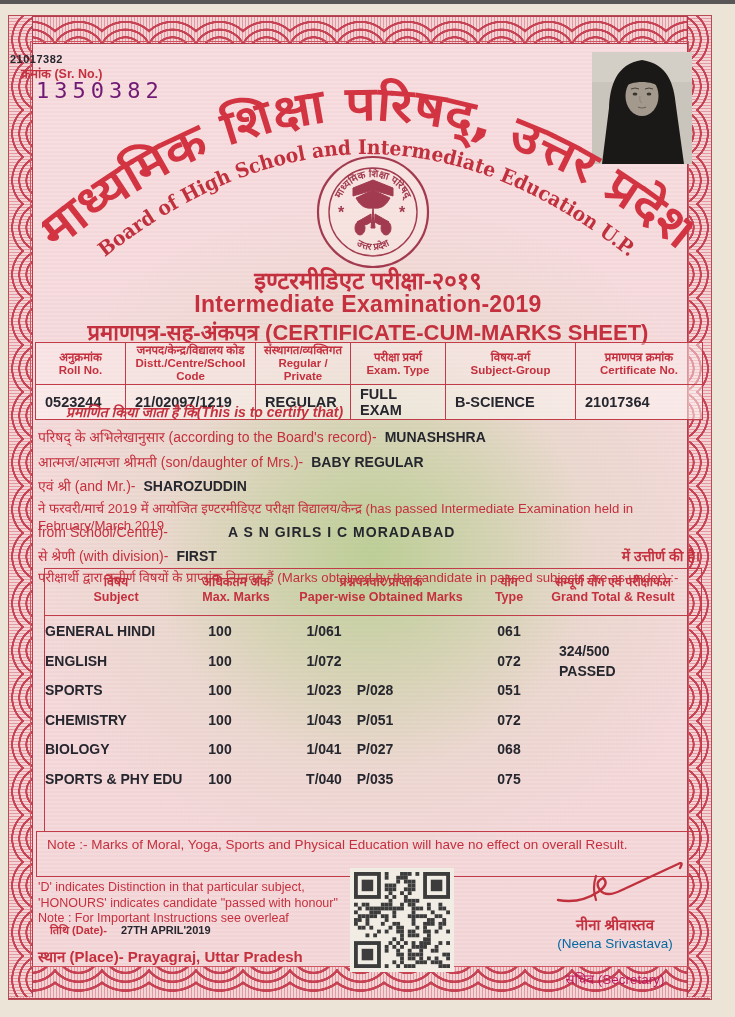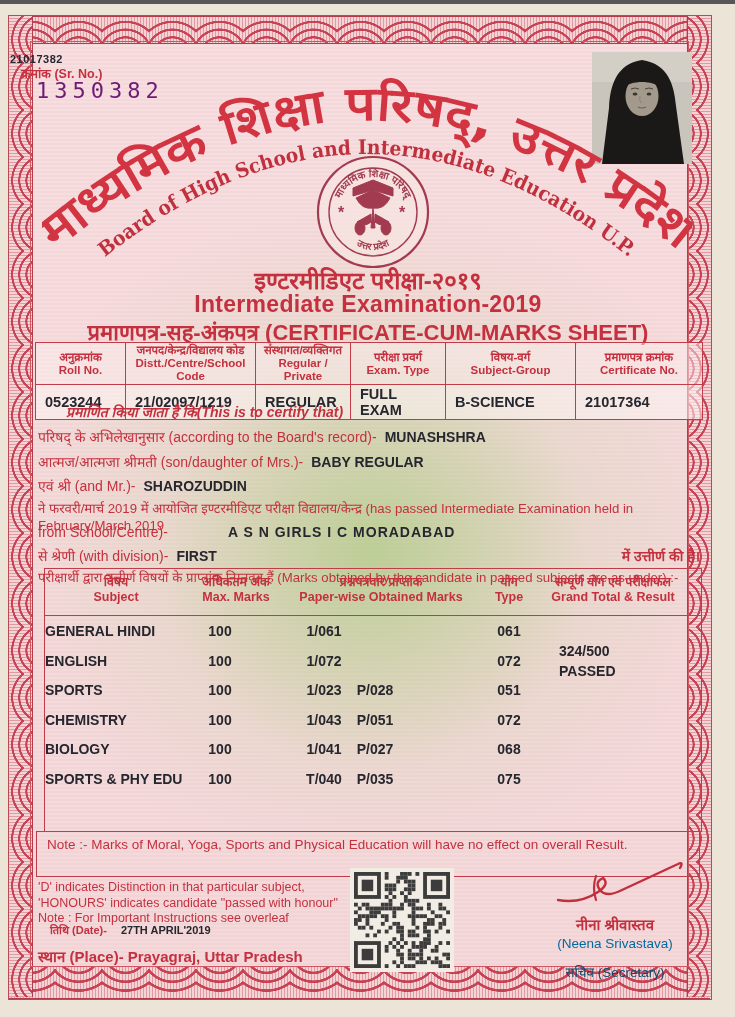--- a/index.html
+++ b/index.html
@@ -92,21 +92,21 @@
   #legend{left:38px;top:880px;font-size:12.5px;color:#c5303e;line-height:15.5px;}
   #date-line{left:38px;top:922px;font-size:11px;margin-left:12px;}
   #place-line{left:38px;top:946px;font-size:15px;}
   #date-line .hb,#place-line .hb{color:#c5303e;font-weight:bold;}
   #date-line .dv{color:#26262e;font-weight:bold;padding-left:14px;}
   #place-line .pv{color:#c5303e;font-weight:bold;padding-left:4px;}
   #qr{left:350px;top:868px;width:96px;height:96px;background:#f1ede5;padding:4px;}
   #sig-block{left:530px;top:856px;width:170px;text-align:center;}
   #sig-name-hi{font-size:15px;font-weight:bold;color:#c5303e;margin-top:2px;}
   #sig-name-en{font-size:13.5px;color:#0369a1;margin-top:2px;}
-  #sig-title{font-size:13.5px;color:#0c4a6e;margin-top:12px;}
+  #sig-title{font-size:13.5px;color:#be185d;margin-top:19px;}
 </style>
 </head>
 <body>
 
 <div class="abs" id="scanline"></div>
 
 <div class="abs" id="cert-bg"></div>
 <div class="abs gband h" style="left:8px;top:16px;width:702px;height:26px;"></div>
 <div class="abs gband hb" style="left:8px;top:966px;width:702px;height:31px;"></div>
 <div class="abs gband v" style="left:8px;top:16px;width:23px;height:981px;"></div>

